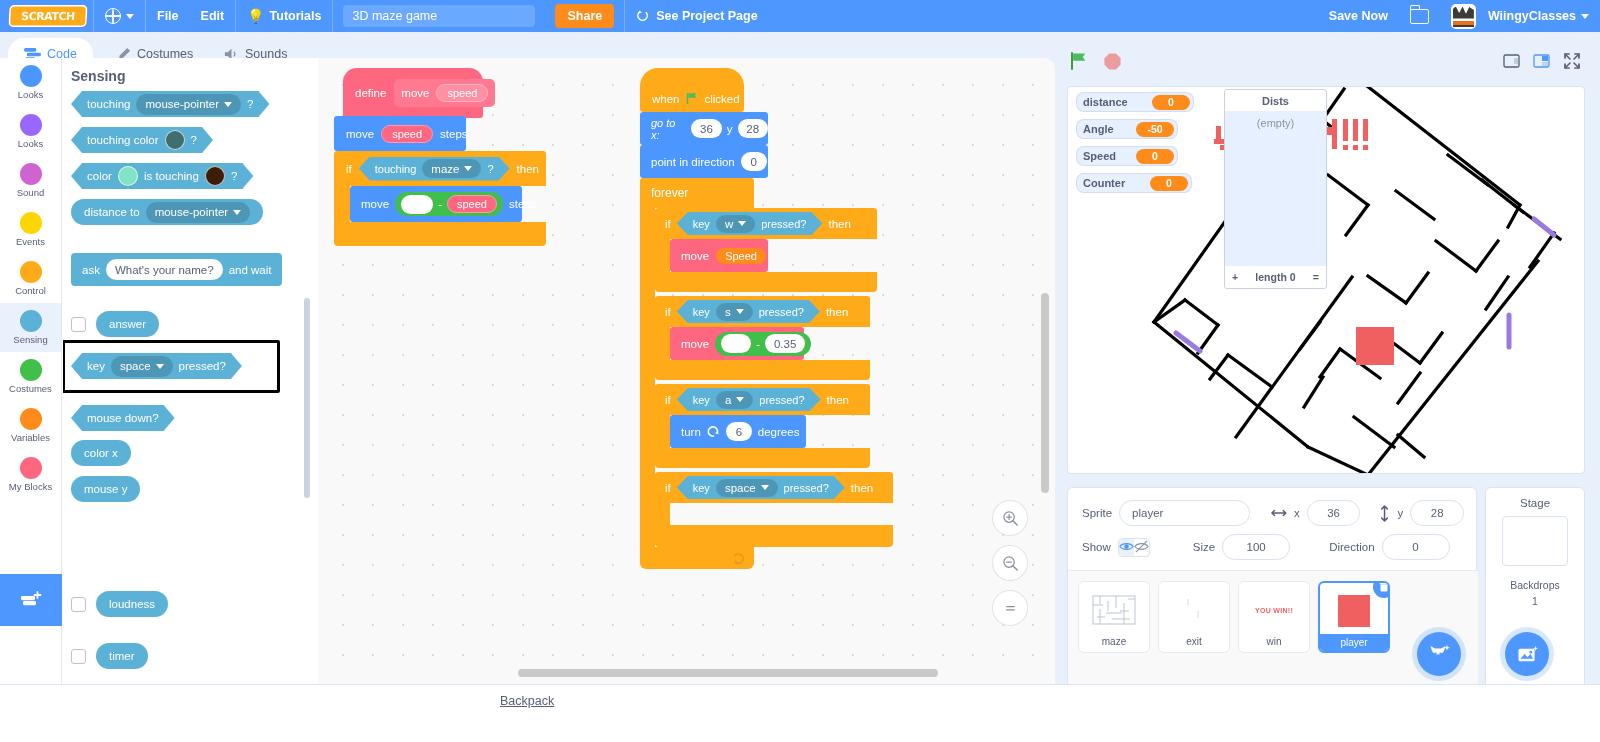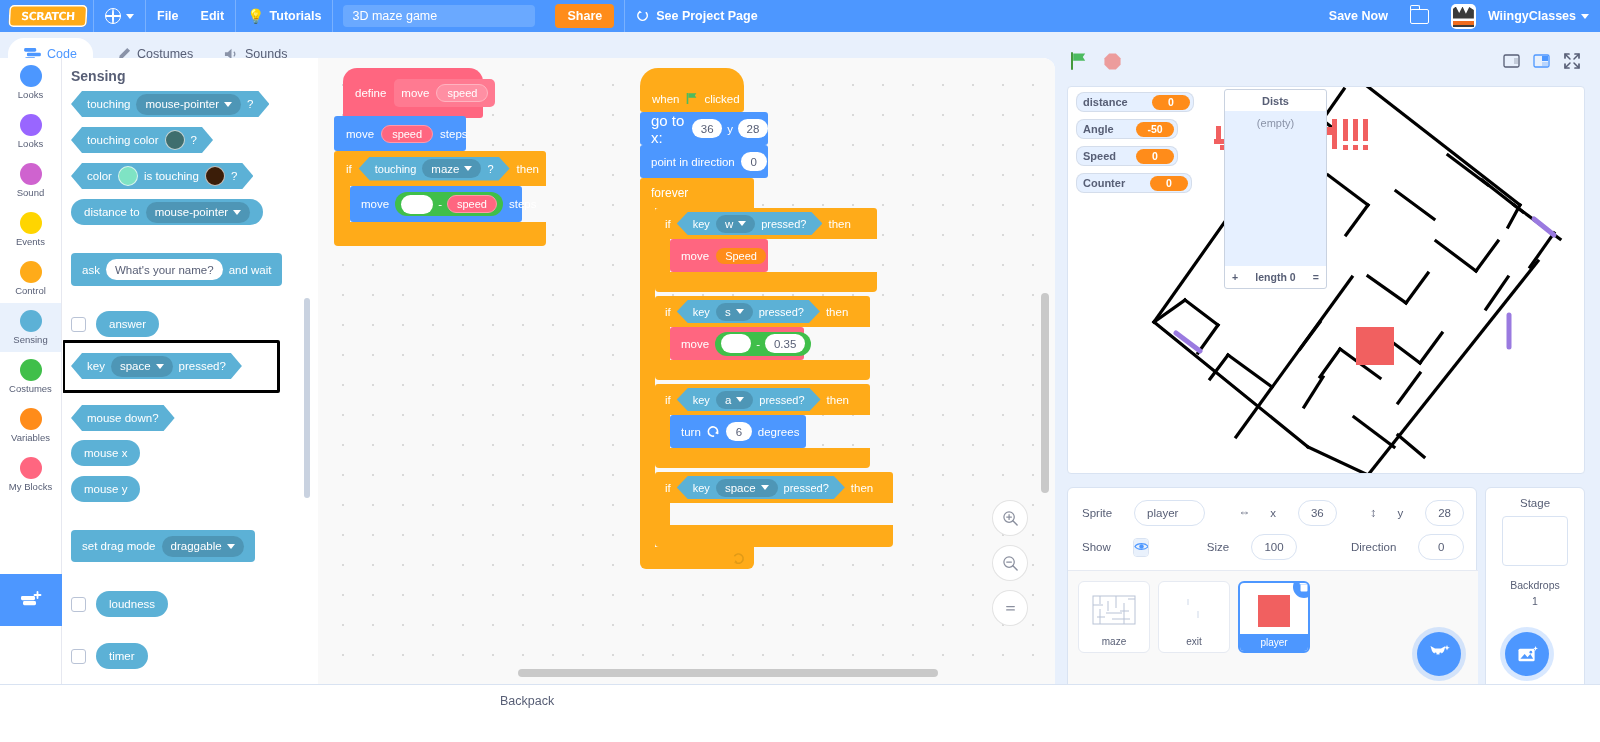--- a/index.html
+++ b/index.html
@@ -142,21 +142,21 @@
     background:#fff; box-shadow:0 0 0 1px #e3e3e3; display:flex;align-items:center;justify-content:center;
     color:#8a8f9e; cursor:pointer;
   }
   #wsHscroll{position:absolute;left:200px;bottom:7px;width:420px;height:8px;background:#c9c9c9;border-radius:4px;}
   #wsVscroll{position:absolute;right:6px;top:235px;width:8px;height:200px;background:#c9c9c9;border-radius:4px;}
   
   #backpack{
     position:absolute; left:0; top:684px; width:1600px; height:58px;
     background:#fff; border-top:1px solid #d9e3f2; color:#575e75; font-size:12.5px;
   }
-  #backpack span{ position:absolute; left:500px; top:9px; }
+  #backpack span{ position:absolute; left:500px; top:9px;text-decoration:underline; }
   
   #addext{
     position:absolute;left:0;bottom:58px;width:62px;height:52px;background:#4d97ff;
     display:flex;align-items:center;justify-content:center;cursor:pointer;
   }
   
   #stagecol{ position:absolute; left:1055px; top:32px; width:545px; height:652px; background:#e8f0fc; }
   #stagebar{ position:absolute; left:12px; top:14px; width:520px; height:30px; display:flex; align-items:center; }
   .flagbtn,.stopbtn{ width:24px;height:24px;display:flex;align-items:center;justify-content:center;cursor:pointer;}
   .ctrlbtn{ width:30px;height:26px;display:flex;align-items:center;justify-content:center;cursor:pointer;border-radius:4px;}
@@ -183,21 +183,21 @@
   #listmon .lbody{ flex:1; background:#e6f0ff; display:flex;align-items:flex-start;justify-content:center;padding-top:6px;
      font-size:11px;color:#8a93a8; }
   #listmon .lfoot{ height:22px; display:flex;align-items:center;justify-content:space-between;padding:0 7px;
      font-size:10.5px;color:#575e75;font-weight:bold; }
   
   #spritepane{
     position:absolute; left:12px; top:455px; width:410px; height:230px;
     background:#fff; border:1px solid #d9e3f2; border-radius:6px;
   }
   #spriteinfo{ position:absolute;left:0;top:0;width:410px;height:80px;padding:12px 14px; }
-  .srow{ display:flex;align-items:center;gap:22px;margin-bottom:8px;font-size:11.5px;color:#575e75; }
+  .srow{ display:flex;align-items:center;gap:7px;margin-bottom:8px;font-size:11.5px;color:#575e75; }
   .sfield{ height:26px;border:1px solid #d9e3f2;border-radius:13px;display:flex;align-items:center;
      padding:0 12px;font-size:11.5px;color:#575e75;background:#fff; }
   .sfieldc{ justify-content:center; }
   .showtog{ display:flex;border:1px solid #d9e3f2;border-radius:4px;overflow:hidden; }
   .showtog .on{ background:#e9f1fc;color:#4d97ff; }
   #spritelist{ position:absolute;left:0;top:82px;width:410px;height:148px;background:#f9f9f9;
      border-top:1px solid #e6eaf2; border-radius:0 0 6px 6px; padding:10px; display:flex; gap:8px; }
   .sprite{
     width:72px;height:72px;background:#fff;border:1px solid #e6eaf2;border-radius:6px;
     display:flex;flex-direction:column;align-items:center;justify-content:flex-end;
@@ -400,35 +400,26 @@
           <span class="dcar"></span>
         </span>
         <span>pressed?</span>
       </span>
     </div>
 
     <div style="position:absolute;left:8px;top:347px;">
       <span class="bool boolsharp">mouse down?</span>
     </div>
     <div style="position:absolute;left:8px;top:382px;">
-      <span class="rnd">mouse x</span>
+      <span class="rnd">color x</span>
     </div>
     <div style="position:absolute;left:8px;top:418px;">
       <span class="rnd">mouse y</span>
     </div>
 
-    <div style="position:absolute;left:8px;top:472px;">
-      <span class="stk" style="height:32px;">
-        <span>set drag mode</span>
-        <span class="inp-d">
-          <span>draggable</span>
-          <span class="dcar"></span>
-        </span>
-      </span>
-    </div>
 
     <div style="position:absolute;left:8px;top:533px;display:flex;align-items:center;gap:10px;">
       <span class="cbx"></span>
       <span class="rnd">loudness</span>
     </div>
     <div style="position:absolute;left:8px;top:585px;display:flex;align-items:center;gap:10px;">
       <span class="cbx"></span>
       <span class="rnd">timer</span>
     </div>
 
@@ -486,21 +477,21 @@
       <div style="width:104px;height:44px;background:#ffab19;border-radius:18px 18px 3px 3px;display:flex;align-items:flex-end;padding:0 0 7px 12px;gap:6px;">
         <span style="color:#fff;font-size:11.5px;">when</span>
         <svg width="13" height="13" viewBox="0 0 13 13">
           <path d="M1.5 1 v11" stroke="#4cbb5f" stroke-width="1.6"></path>
           <path d="M2.4 1.2 h8 l-1.6 2.3 1.6 2.3 h-8 z" fill="#4cbb5f"></path>
         </svg>
         <span style="color:#fff;font-size:11.5px;">clicked</span>
       </div>
 
       <div style="width:128px;height:33px;background:#4c97ff;border-radius:3px;display:flex;align-items:center;padding-left:11px;gap:5px;">
-        <span style="color:#fff;font-size:15px;">go to x:</span>
+        <span style="color:#fff;font-size:11px;font-style:italic;">go to x:</span>
         <span class="inp-w" style="min-width:30px;height:19px;">36</span>
         <span style="color:#fff;font-size:11.5px;">y</span>
         <span class="inp-w" style="min-width:30px;height:19px;">28</span>
       </div>
 
       <div style="width:128px;height:33px;background:#4c97ff;border-radius:3px;display:flex;align-items:center;padding-left:11px;gap:6px;">
         <span style="color:#fff;font-size:11.5px;">point in direction</span>
         <span class="inp-w" style="min-width:26px;height:19px;">0</span>
       </div>
 
@@ -833,20 +824,26 @@
         <span class="nm">maze</span>
       </div>
       <div class="sprite">
         <span class="thumb">
           <svg width="40" height="30" viewBox="0 0 40 30">
             <path d="M14 4 v6 M24 16 v7" stroke="#dde4ef" stroke-width="1.4"></path>
           </svg>
         </span>
         <span class="nm">exit</span>
       </div>
+      <div class="sprite">
+        <span class="thumb">
+          <span style="color:#f16060;font-size:7px;font-weight:bold;letter-spacing:.3px;">YOU WIN!!</span>
+        </span>
+        <span class="nm">win</span>
+      </div>
       <div class="sprite sel">
         <span class="del">
           <svg width="12" height="12" viewBox="0 0 12 12">
             <rect x="2.5" y="3.5" width="7" height="7" rx="1" fill="#fff"></rect>
             <rect x="1.5" y="2" width="9" height="1.5" rx=".7" fill="#fff"></rect>
             <rect x="4.5" y=".6" width="3" height="1.6" rx=".6" fill="#fff"></rect>
           </svg>
         </span>
         <span class="thumb">
           <span style="display:block;width:32px;height:32px;background:#f16060;"></span>

